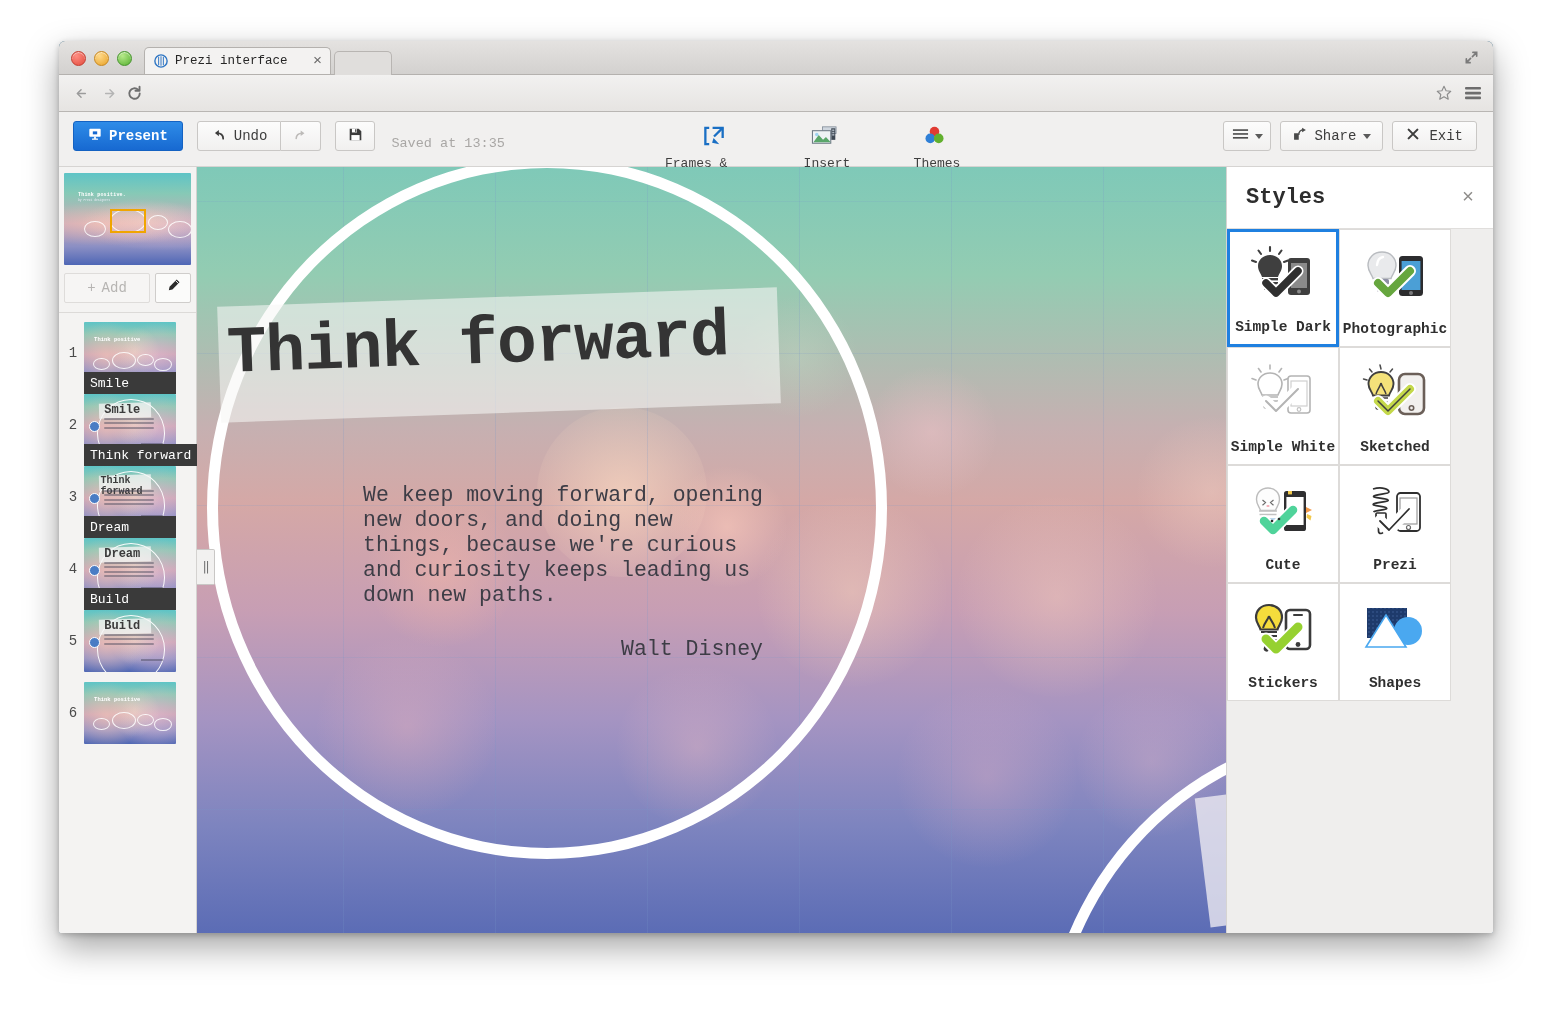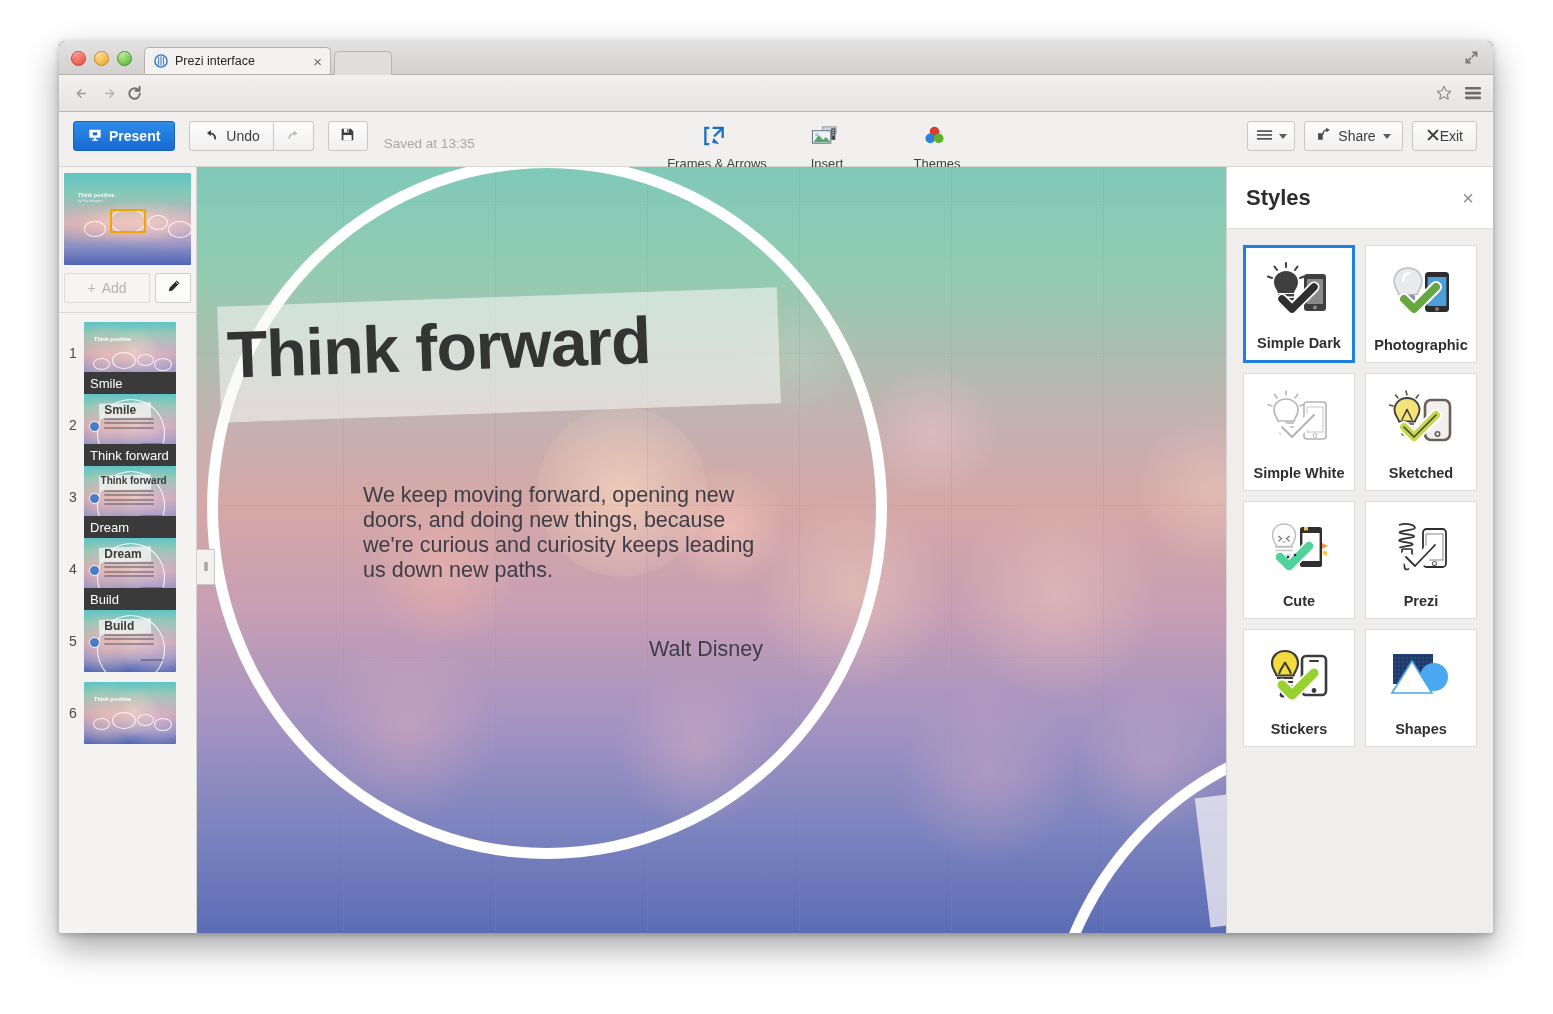--- a/index.html
+++ b/index.html
@@ -10,20 +10,21 @@
     -webkit-font-smoothing:antialiased;
   }
 
   
   .window{
     position:absolute;left:59px;top:41px;width:1434px;height:892px;
     background:#0c4a6e;
     border-radius:6px 6px 2px 2px;
     box-shadow:0 14px 34px rgba(0,0,0,.36), 0 2px 6px rgba(0,0,0,.22);
     overflow:hidden;
+    font-family:Liberation Mono, monospace;
   }
 
   
   .titlebar{
     position:relative;height:33px;
     background:linear-gradient(to bottom,#e4e2e0,#d3d1cf);
     border-bottom:1px solid #b4b1ae;
   }
   .traffic{position:absolute;left:12px;top:10px;display:flex;gap:8px;}
   .tl{width:13px;height:13px;border-radius:50%;box-shadow:inset 0 1px 1px rgba(255,255,255,.6);}
@@ -101,21 +102,21 @@
   .tool{
     width:110px;display:flex;flex-direction:column;align-items:center;
     padding-top:7px;cursor:pointer;
   }
   .tool-ico{height:26px;display:flex;align-items:center;justify-content:center;}
   .tool-lbl{margin-top:7px;font-size:13px;color:#3f3f3f;margin-left:6px;}
 
   .tb-right{position:absolute;right:16px;top:9px;display:flex;gap:9px;}
   .btn-hamb{width:48px;gap:6px;}
   .btn-share{padding:0 11px;gap:7px;}
-  .btn-exit{padding:0 13px;}
+  .btn-exit{padding:0 13px;gap:9px;}
   .caret{width:0;height:0;border-left:4px solid transparent;border-right:4px solid transparent;border-top:5px solid #5a5a5a;}
 
   
   .sidebar{
     position:absolute;left:0;top:55px;width:138px;bottom:0;
     background:#f4f3f2;border-right:1px solid #d4d2d0;
     box-sizing:border-box;
   }
   .overview-thumb{
     margin:6px 5px 0 5px;height:92px;border-radius:1px;position:relative;overflow:hidden;
@@ -226,21 +227,21 @@
   .panel{
     position:absolute;right:0;top:55px;width:267px;bottom:0;
     background:#efeeed;border-left:1px solid #d6d4d2;box-sizing:border-box;
   }
   .panel-head{
     height:62px;background:#fff;border-bottom:1px solid #e0dedc;
     display:flex;align-items:center;padding:0 19px;box-sizing:border-box;
   }
   .panel-title{font-size:22px;font-weight:bold;color:#2d2d2d;flex:1;}
   .panel-close{font-size:20px;color:#8e8c8a;cursor:pointer;line-height:1;}
-  .theme-grid{display:flex;flex-wrap:wrap;gap:10px;padding:16px;}
+  .theme-grid{display:flex;flex-wrap:wrap;gap:0;}
   .theme{
     width:112px;height:118px;background:#fff;border:1px solid #dddbd9;
     display:flex;flex-direction:column;align-items:center;justify-content:flex-end;
     box-sizing:border-box;cursor:pointer;padding-bottom:9px;
   }
   .theme.sel{border:3px solid #1f80e0;}
   .theme-art{flex:1;display:flex;align-items:center;justify-content:center;width:100%;}
   .theme-lbl{font-size:14.5px;font-weight:bold;color:#2f2f2f;}
 </style>
 </head>

